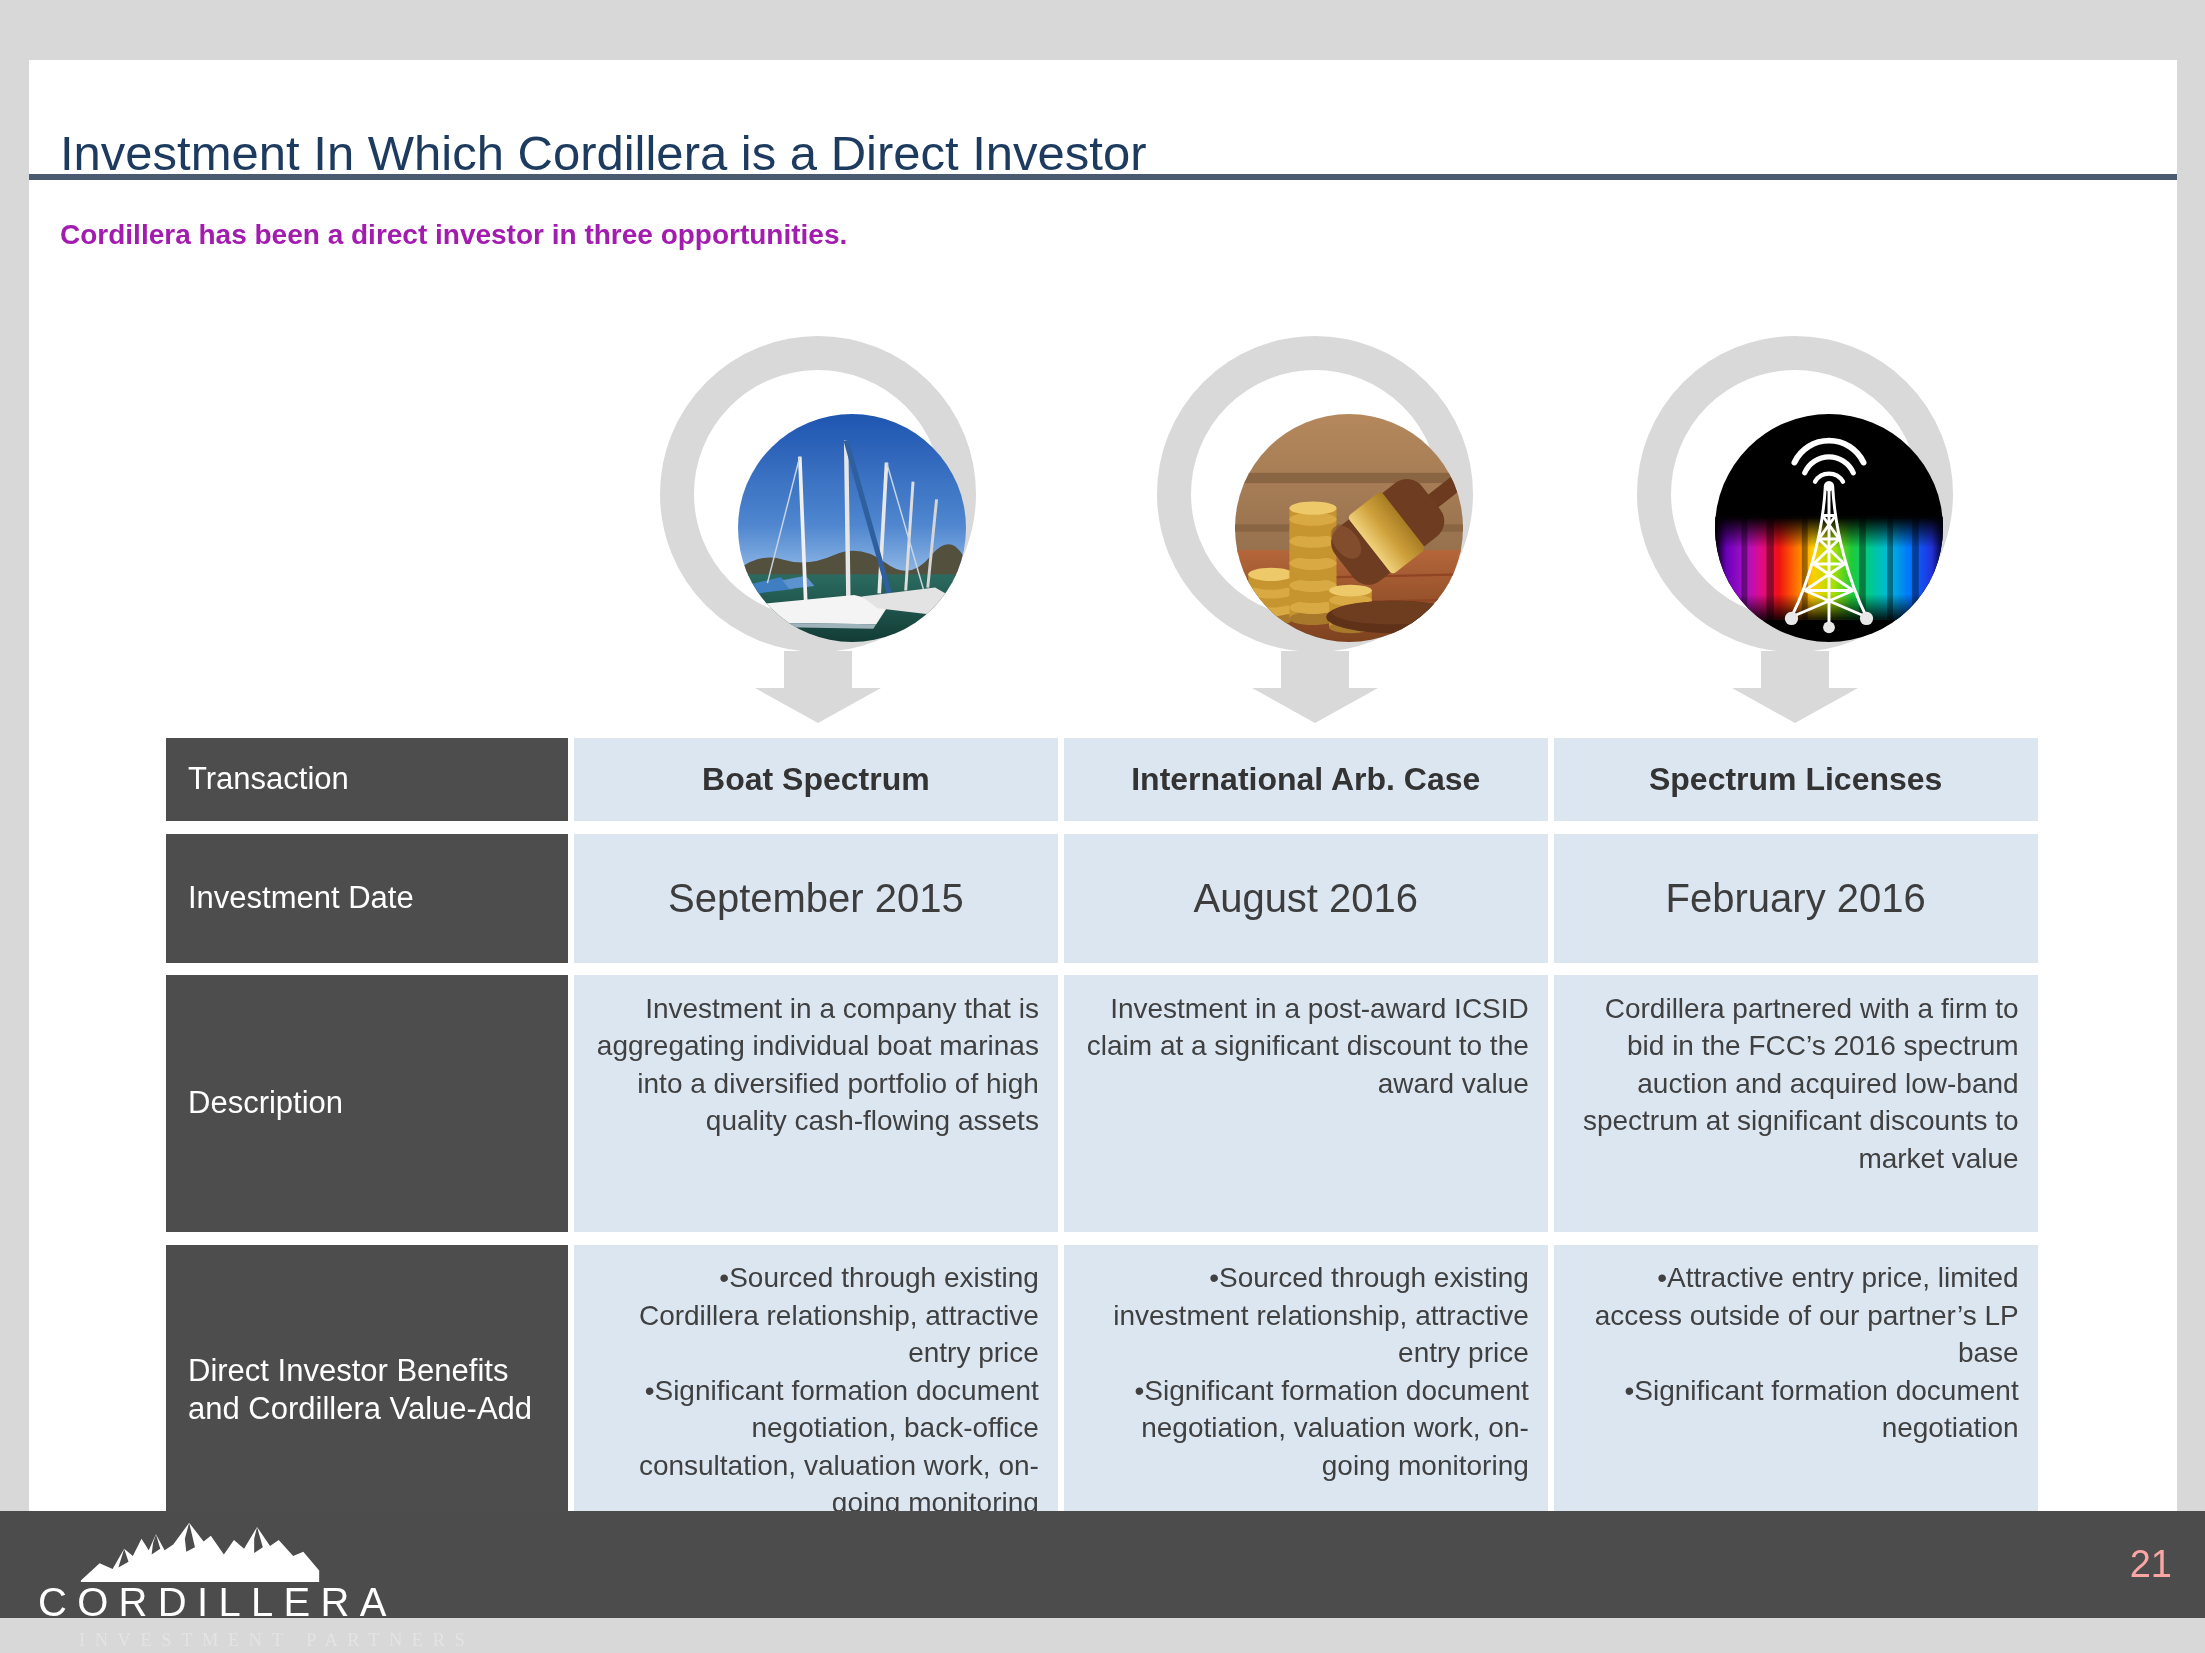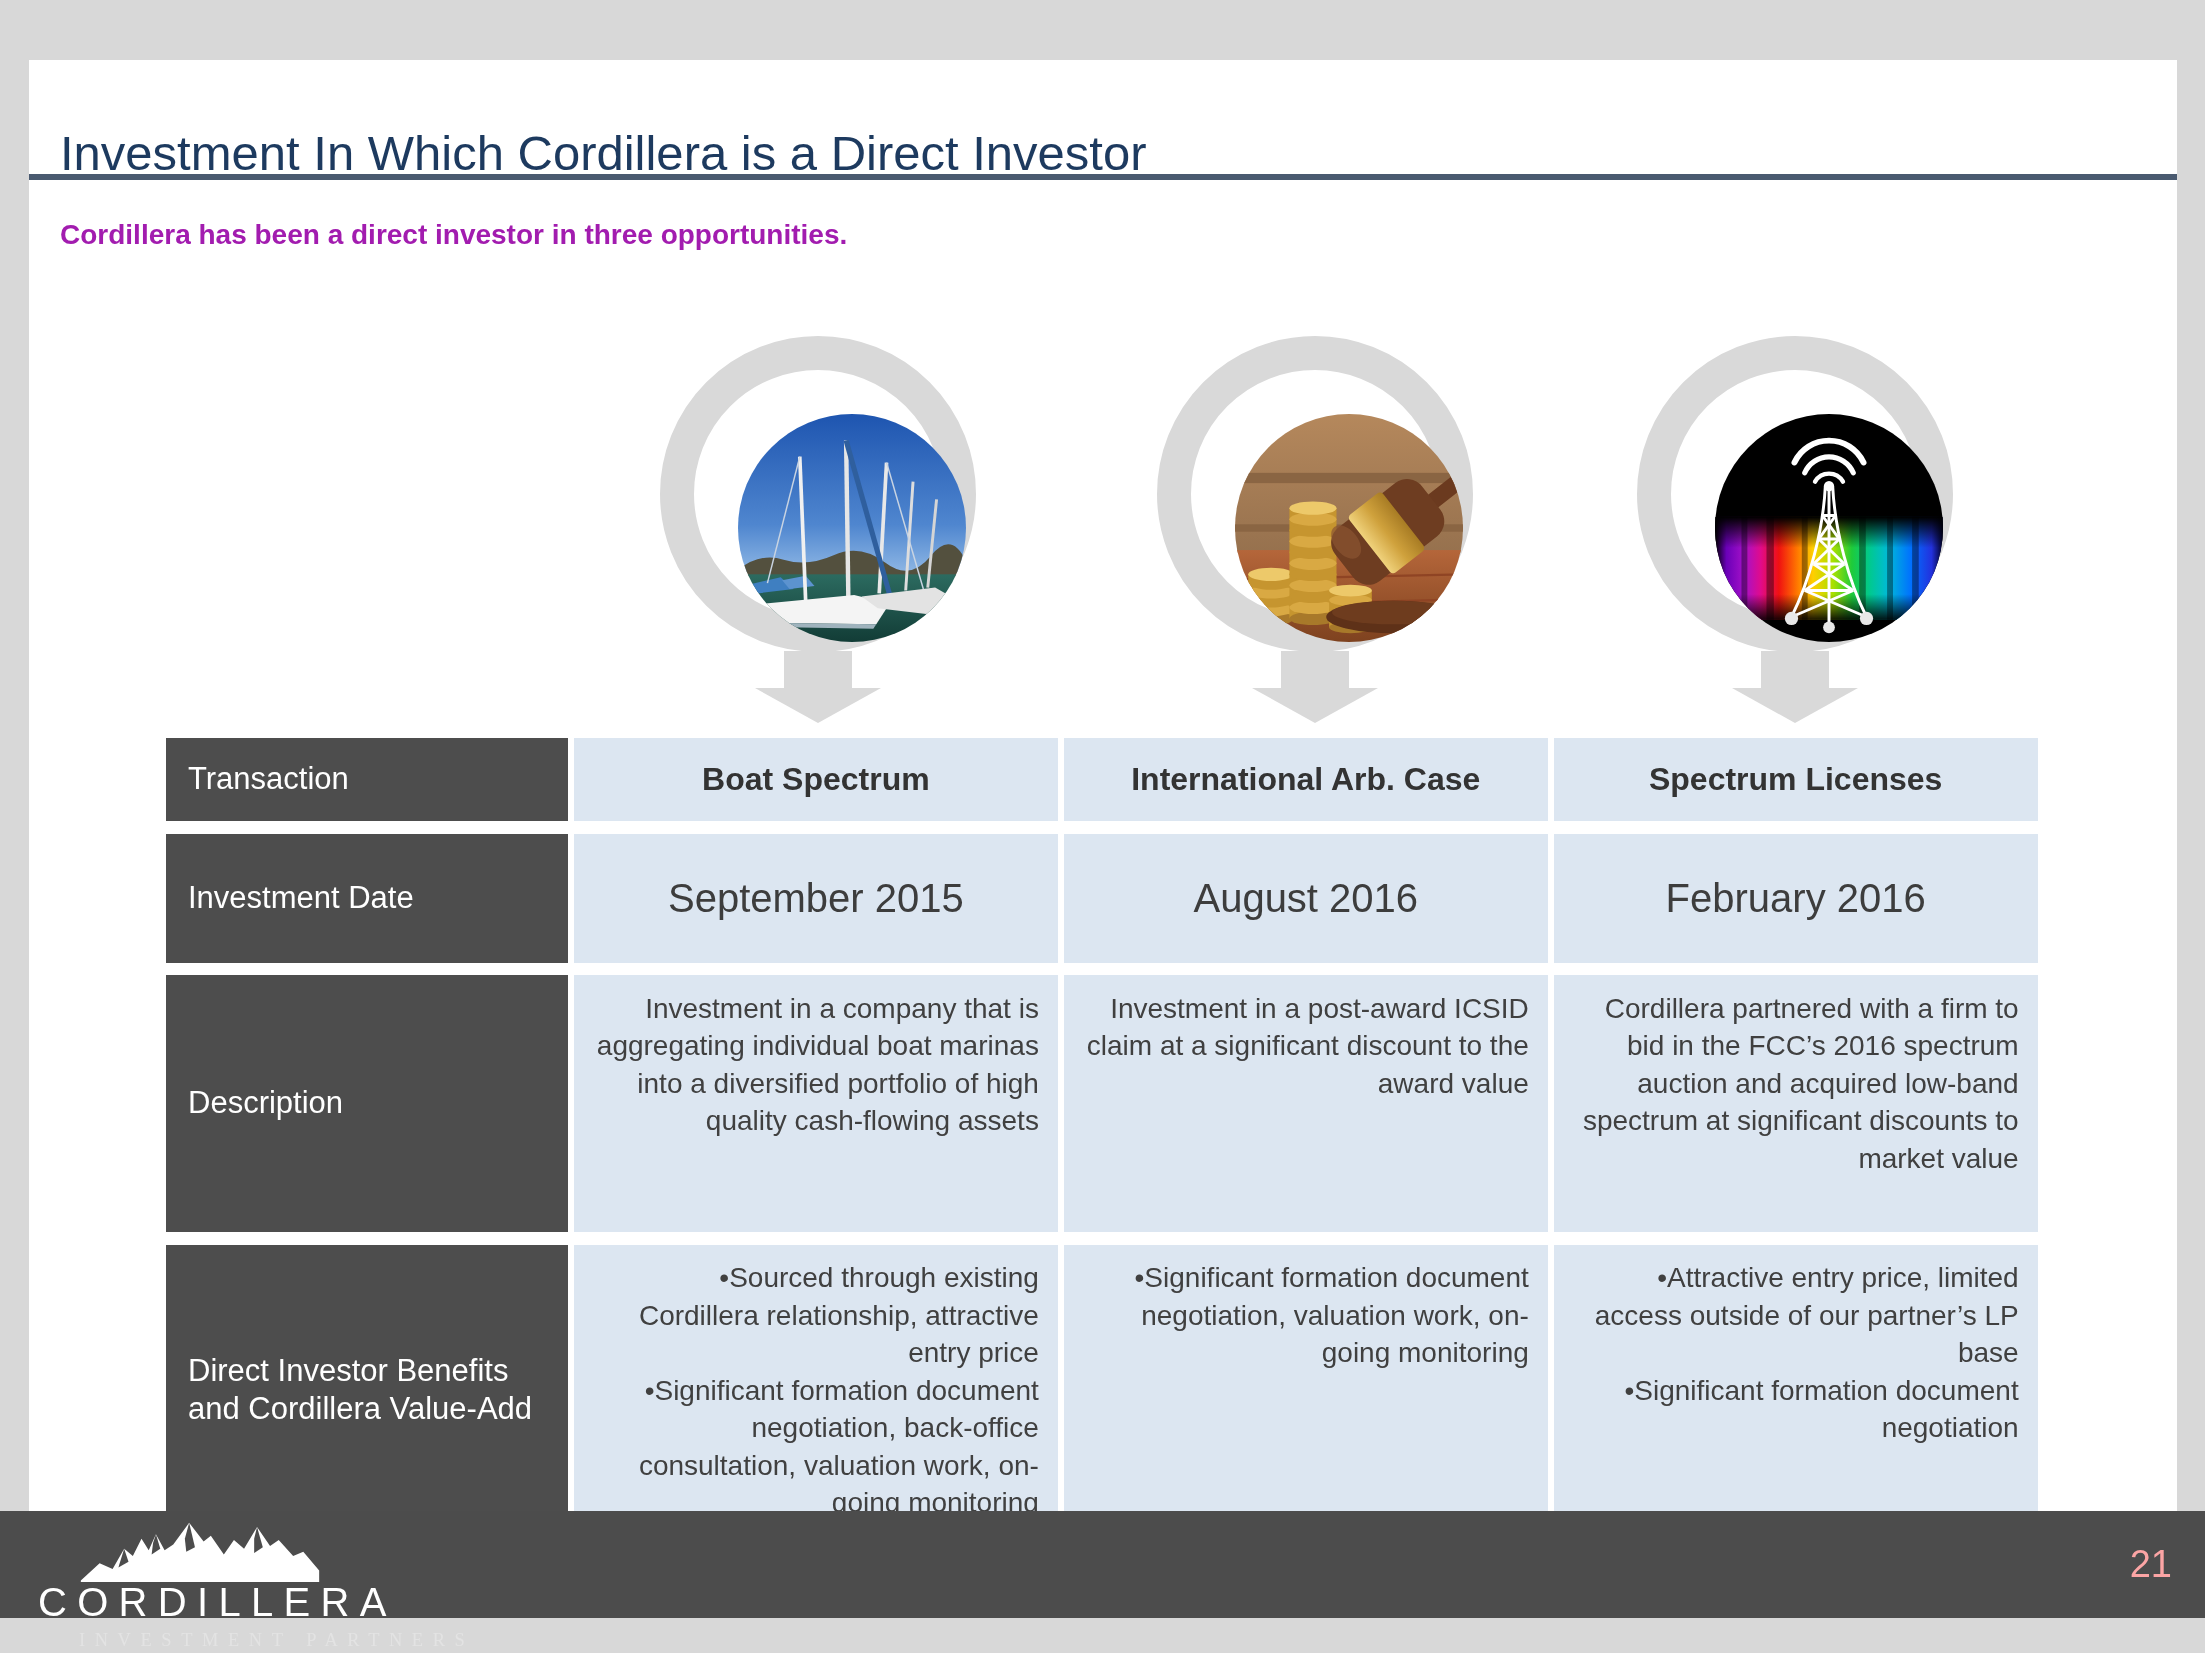--- a/index.html
+++ b/index.html
@@ -261,20 +261,21 @@
 
       <div class="cell label">Direct Investor Benefits and Cordillera Value-Add</div>
       <div class="cell data body">
         <ul>
           <li>Sourced through existing Cordillera relationship, attractive entry price</li>
           <li>Significant formation document negotiation, back-office consultation, valuation work, on-going monitoring</li>
         </ul>
       </div>
       <div class="cell data body">
         <ul>
+          <li>Sourced through existing investment relationship, attractive entry price</li>
           <li>Significant formation document negotiation, valuation work, on-going monitoring</li>
         </ul>
       </div>
       <div class="cell data body">
         <ul>
           <li>Attractive entry price, limited access outside of our partner’s LP base</li>
           <li>Significant formation document negotiation</li>
         </ul>
       </div>
     </div>

